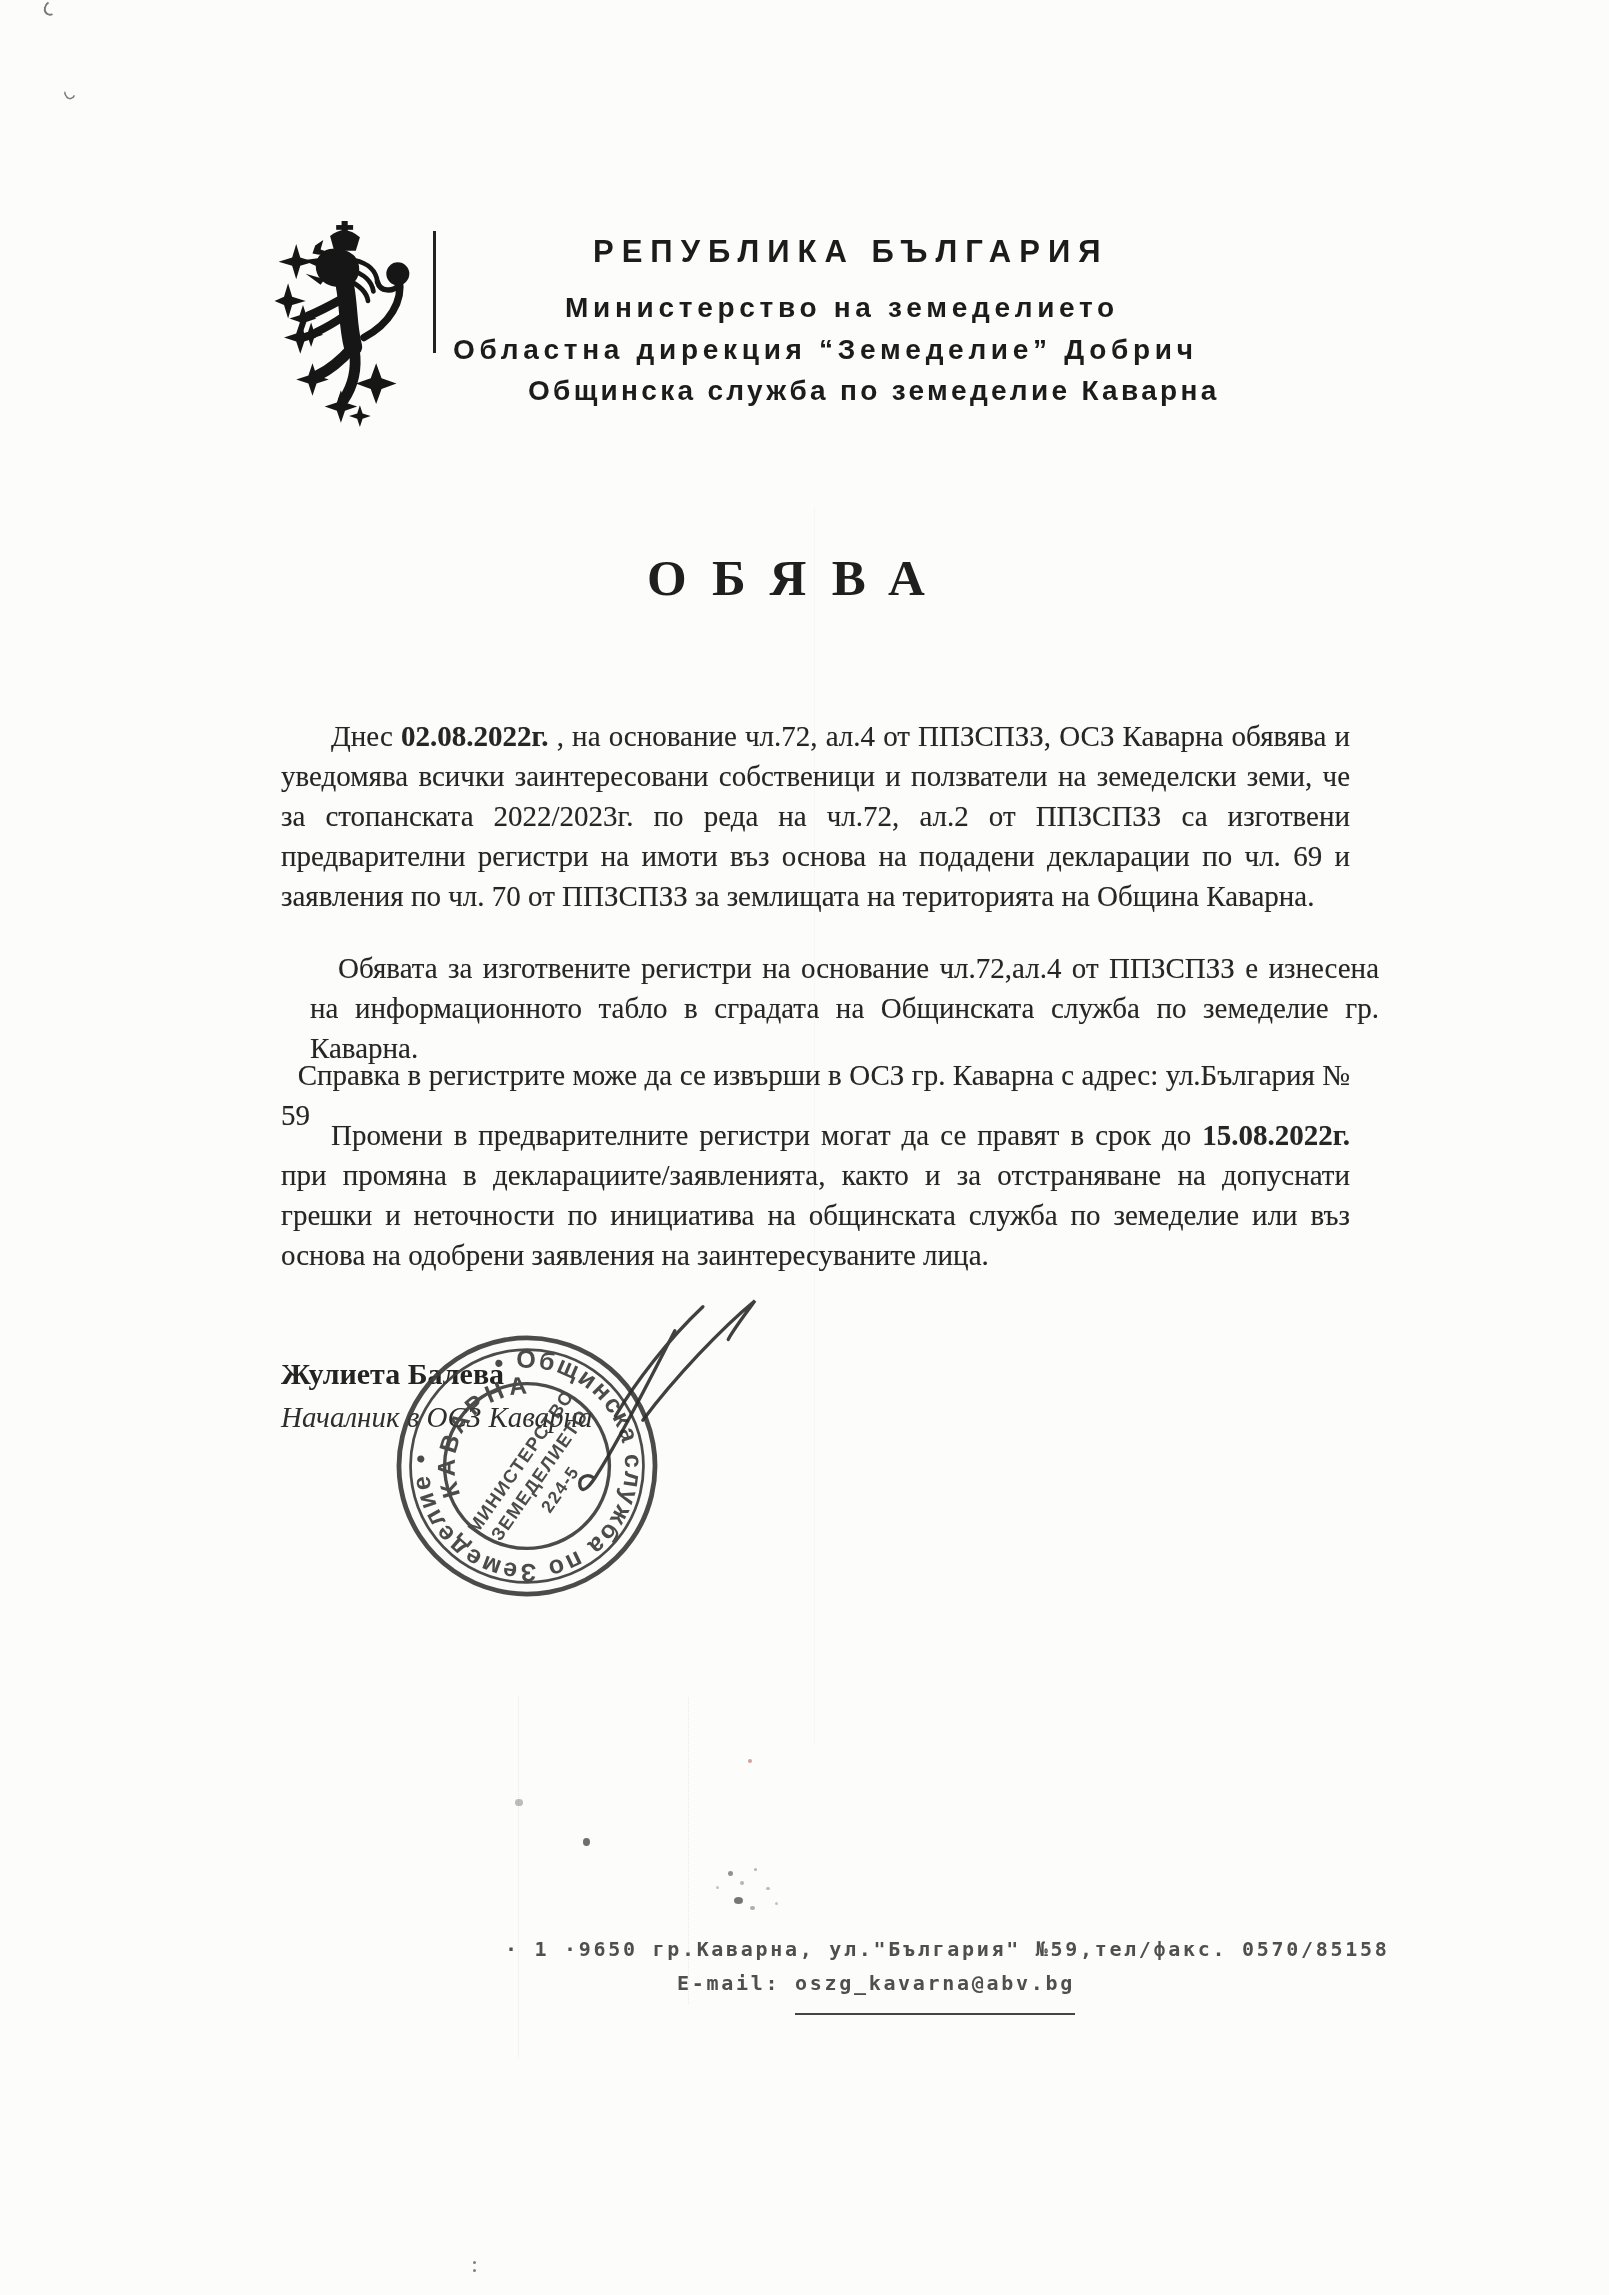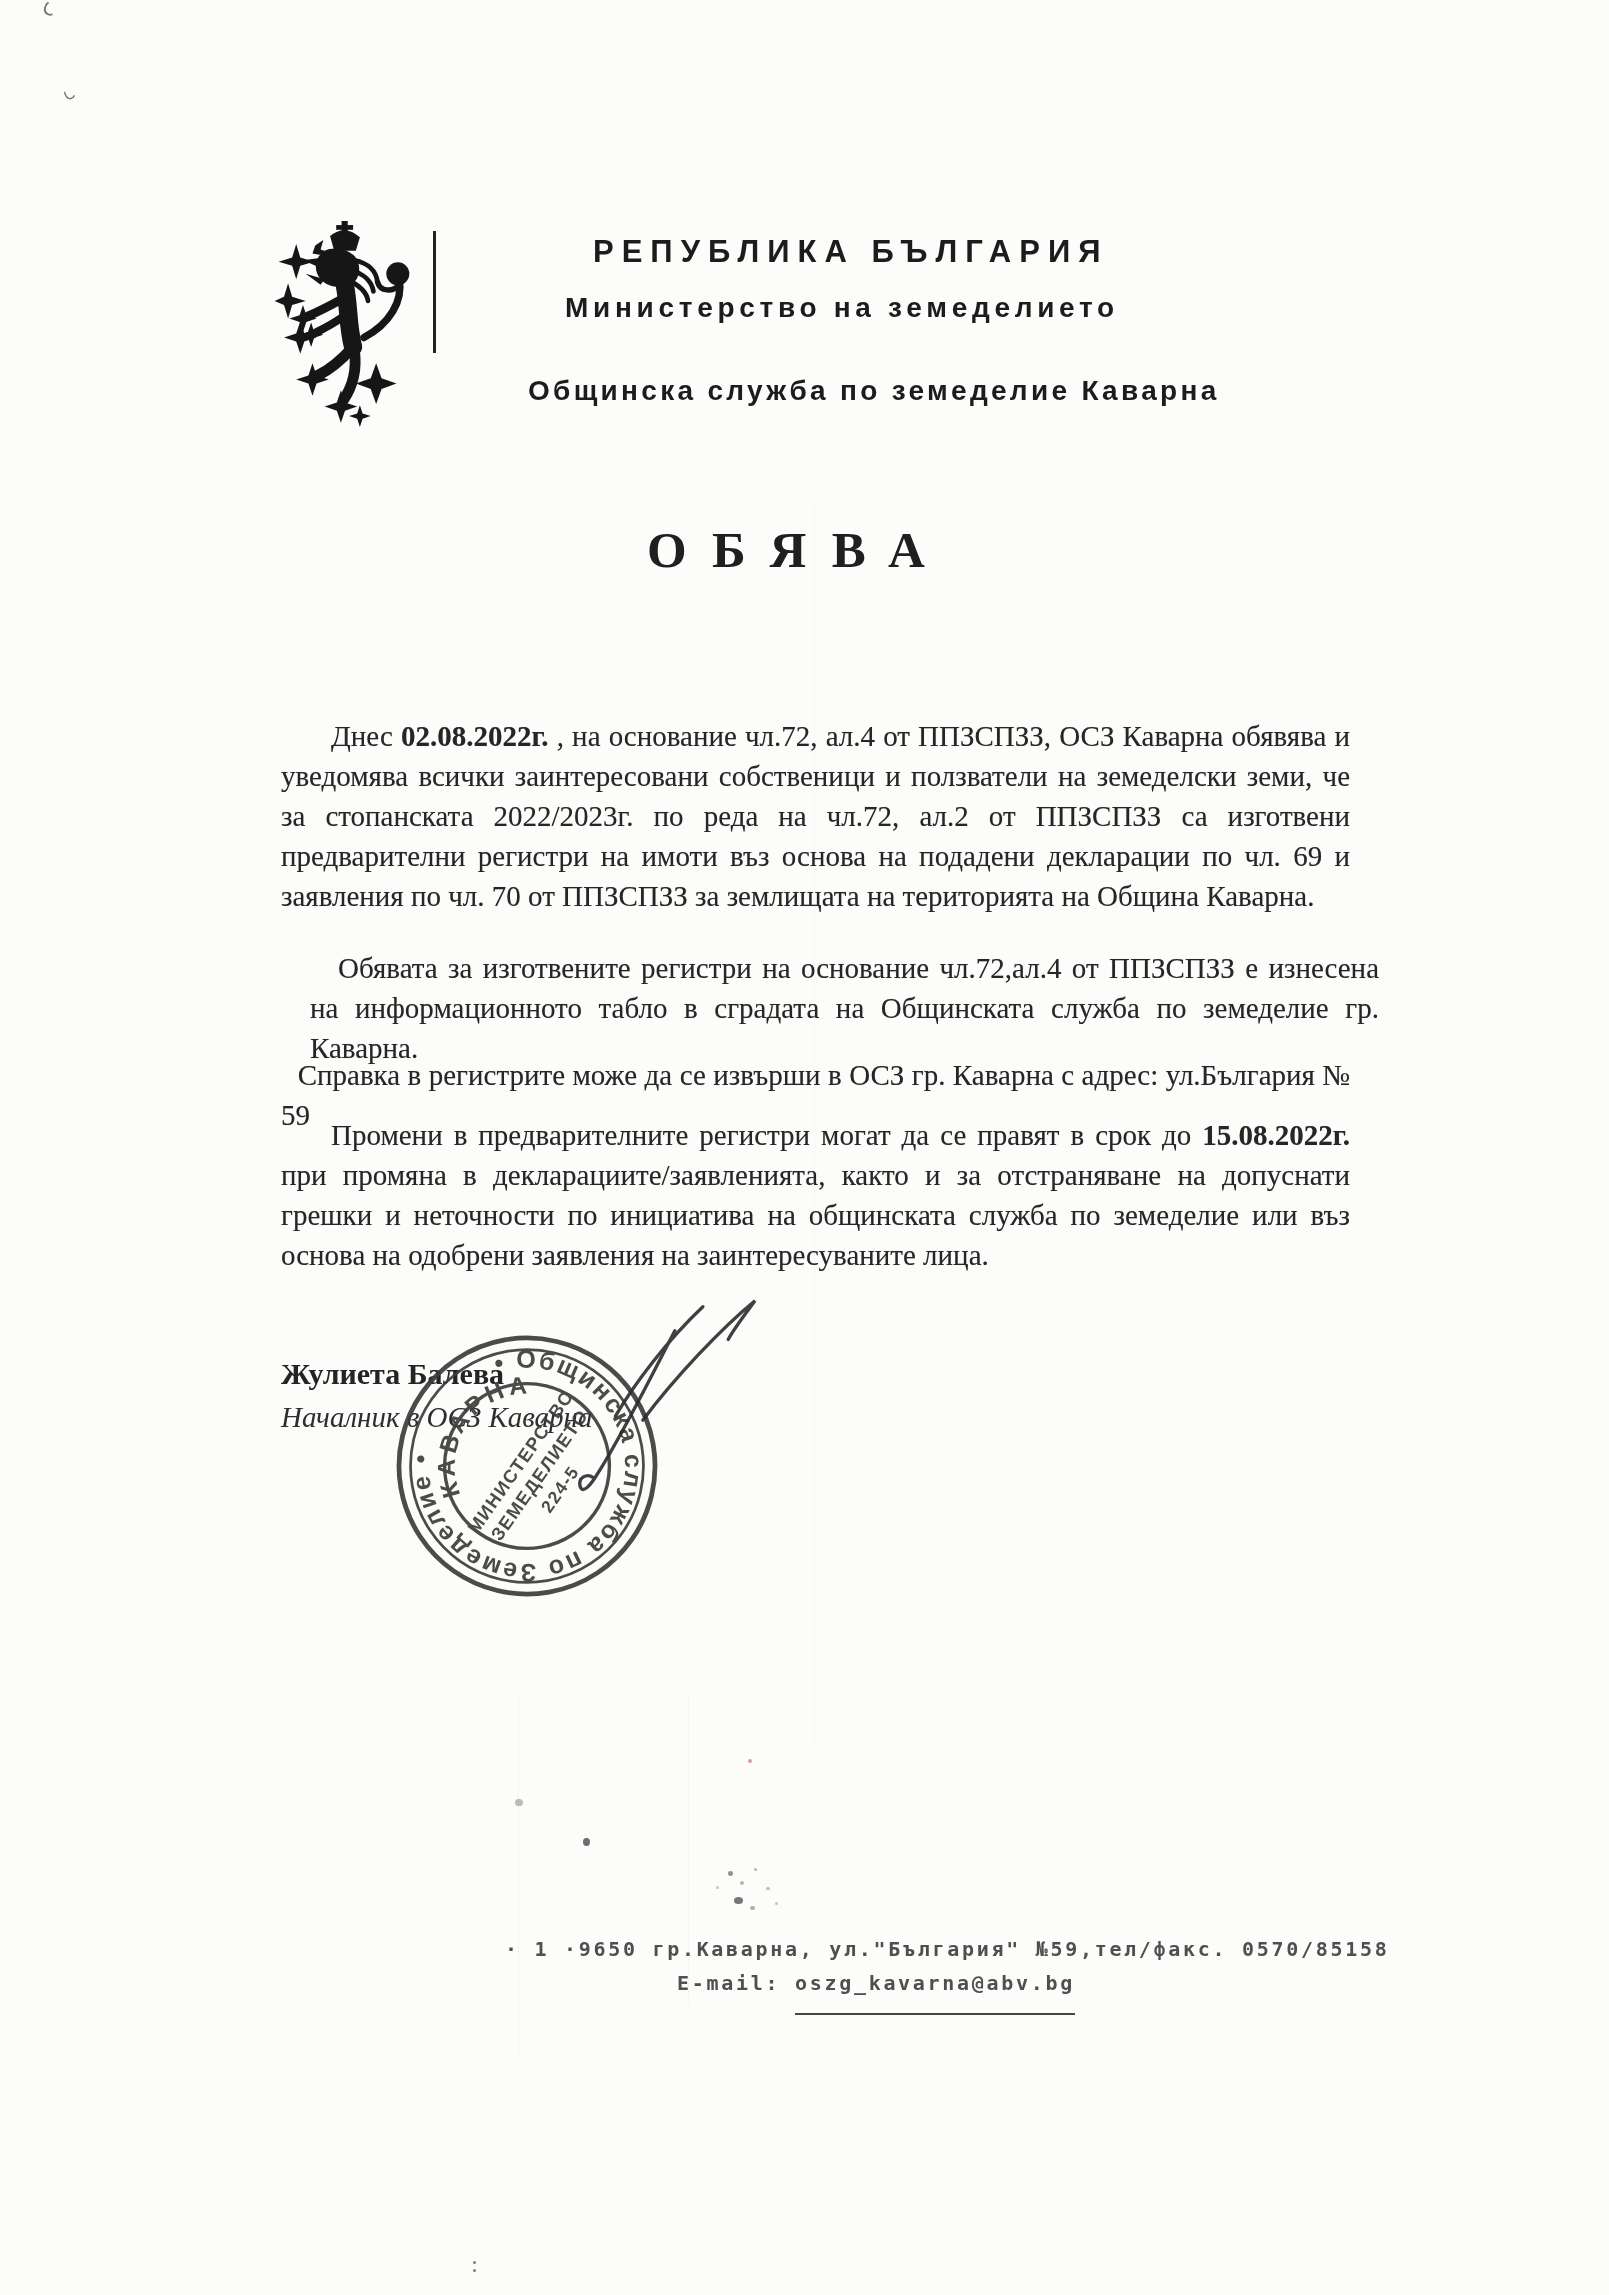--- a/index.html
+++ b/index.html
@@ -11,21 +11,21 @@
   .hline{position:absolute;font-family:"Liberation Sans",sans-serif;font-weight:bold;
          color:#1c1c1c;white-space:nowrap;}
   .h1{left:593px;top:234px;font-size:31px;letter-spacing:8px;}
   .h2{left:565px;top:292px;font-size:28px;letter-spacing:4.7px;}
   .h3{left:453px;top:334px;font-size:28px;letter-spacing:4.7px;}
   .h4{left:528px;top:375px;font-size:28px;letter-spacing:3.3px;}
   .divider{position:absolute;left:433px;top:231px;width:2.7px;height:122px;background:#222;}
   .emblem{position:absolute;left:273px;top:221px;width:146px;height:210px;}
 
   
-  .title{position:absolute;left:647px;top:521px;font-size:51px;font-weight:bold;
+  .title{position:absolute;left:647px;top:549px;font-size:51px;font-weight:bold;
          letter-spacing:25.4px;color:#1f1f1f;white-space:nowrap;}
 
   
   .para{position:absolute;left:281px;width:1069px;font-size:29px;line-height:40px;
         text-align:justify;color:#262626;text-shadow:0 0 0.7px rgba(35,35,35,.35);}
   .para b{font-weight:bold;margin-top:40px;}
   .p1{top:716px;text-indent:50px;}
   .p2{top:948px;text-indent:28px;margin-left:29px;}
   .p3{top:1055px;text-indent:16.7px;}
   .p4{top:1115px;text-indent:50px;}
@@ -94,20 +94,21 @@
       <path d="M102 142 C88 152 76 158 64 164" stroke-width="12"></path>
       <path d="M116 188 C98 208 82 220 66 228" stroke-width="16"></path>
       <path d="M120 192 C124 222 116 246 104 264" stroke-width="16"></path>
     </g>
   </svg>
 
   <div class="divider"></div>
 
   <div class="hline h1">РЕПУБЛИКА БЪЛГАРИЯ</div>
   <div class="hline h2">Министерство на земеделието</div>
+  <div class="hline h3">Областна дирекция “Земеделие” Добрич</div>
   <div class="hline h4">Общинска служба по земеделие Каварна</div>
 
   <div class="title">ОБЯВА</div>
 
   <div class="para p1"><span>Днес </span><b>02.08.2022г.</b><span> , на основание чл.72, ал.4 от ППЗСПЗЗ, ОСЗ Каварна обявява и уведомява всички заинтересовани собственици и ползватели на земеделски земи, че за стопанската 2022/2023г. по реда на чл.72, ал.2 от ППЗСПЗЗ са изготвени предварителни регистри на имоти въз основа на подадени декларации по чл. 69 и заявления по чл. 70 от ППЗСПЗЗ за землищата на територията на Община Каварна.</span></div>
 
   <div class="para p2">Обявата за изготвените регистри на основание чл.72,ал.4 от ППЗСПЗЗ е изнесена на информационното табло в сградата на Общинската служба по земеделие гр. Каварна.</div>
 
   <div class="para p3">Справка в регистрите може да се извърши в ОСЗ  гр. Каварна с адрес: ул.България № 59</div>
 

